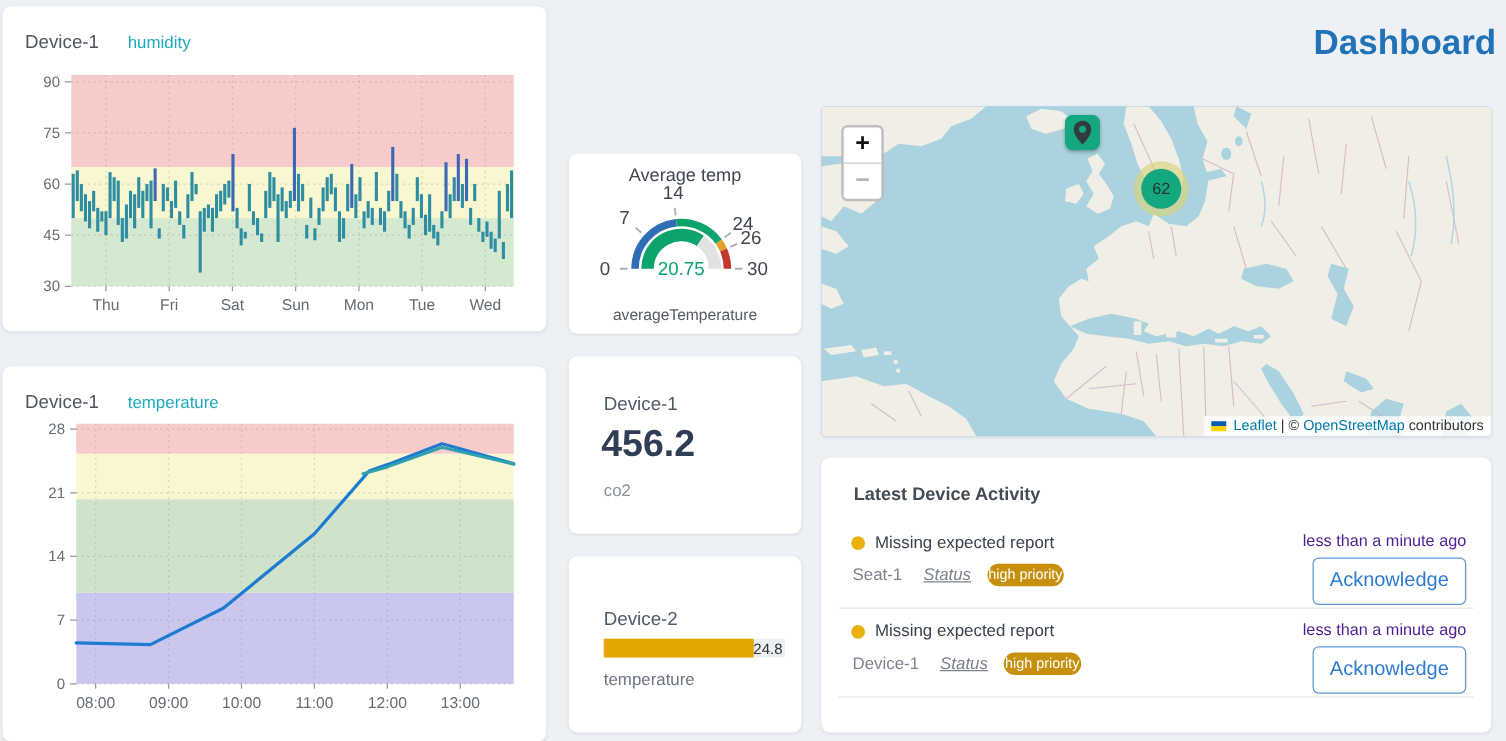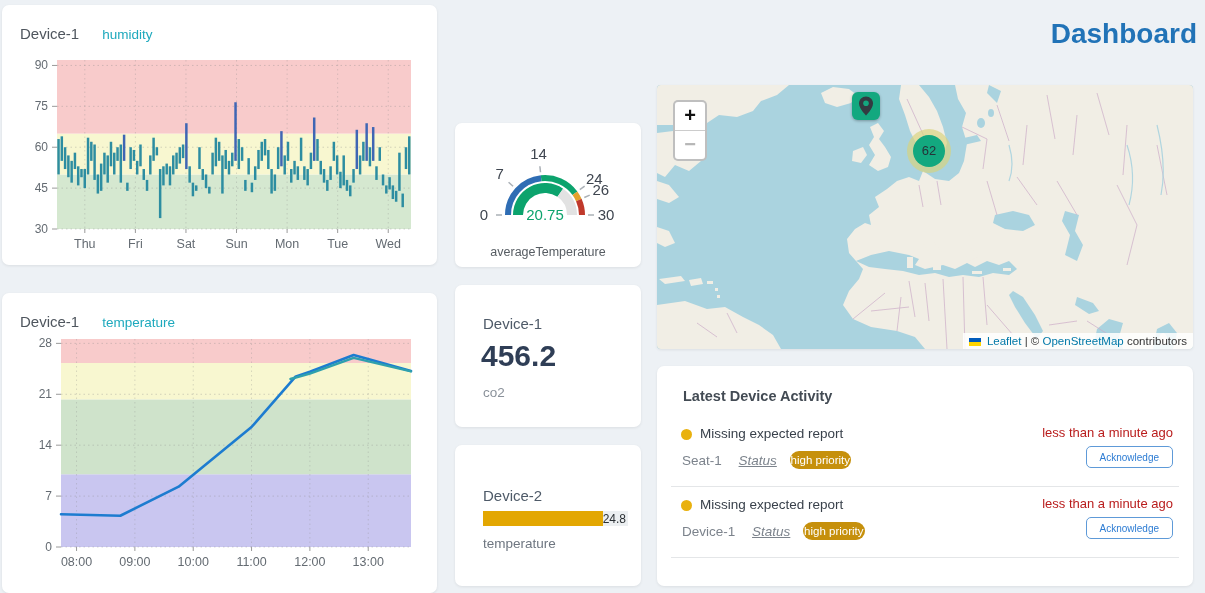--- a/index.html
+++ b/index.html
@@ -48,26 +48,26 @@
   .attribution a{color:#0078a8;text-decoration:none;}
   .ua-flag{display:inline-block;width:12px;height:8px;vertical-align:-1px;
            background:linear-gradient(#005bbb 50%,#ffd500 50%);margin-right:3px;}
   
   #activity-card{left:657px;top:366px;width:536px;height:220px;}
   .activity-title{position:absolute;left:26px;top:22px;font-size:14.5px;font-weight:bold;color:#434b54;}
   .activity-row{position:absolute;left:0;width:536px;height:70px;}
   .row1{top:52px;} .row2{top:123px;}
   .alarm-dot{position:absolute;left:24px;top:11px;width:11px;height:11px;border-radius:50%;background:#e9b10e;}
   .alarm-text{position:absolute;left:43px;top:8px;font-size:13.5px;color:#39414b;}
-  .alarm-time{position:absolute;right:20px;top:7px;font-size:13px;color:#b91c1c;}
+  .alarm-time{position:absolute;right:20px;top:7px;font-size:13px;color:#4c1d95;}
   .alarm-line2{position:absolute;left:25px;top:33px;font-size:13.5px;color:#7c838c;}
   .alarm-status{font-style:italic;margin-left:13px;text-decoration:underline;}
   .sev-pill{display:inline-block;margin-left:9px;background:#c6900c;color:#fff;font-size:11.5px;font-style:normal;
             padding:3px 1px;border-radius:10px;vertical-align:1px;}
-  .ack-btn{position:absolute;right:20px;top:28px;height:22px;padding:0 13px;font-size:10px;color:#2d7cd3;
+  .ack-btn{position:absolute;right:20px;top:28px;height:38px;padding:0 13px;font-size:16px;color:#2d7cd3;
            background:#fff;border:1.5px solid #5e9ad8;border-radius:5px;cursor:pointer;
            font-family:"Liberation Sans",sans-serif;}
   .row-divider{position:absolute;left:14px;right:14px;top:68px;border-bottom:1px solid #e4e6e8;}
   svg text{font-family:"Liberation Sans",sans-serif;}
 </style>
 </head>
 <body>
 
 <div id="app">
 
@@ -268,20 +268,21 @@
           <line x1="366.22222222222223" x2="366.22222222222223" y1="6" y2="214" stroke="#8a8a8a" opacity="0.3" stroke-dasharray="1.5 3"></line>
           <line x1="366.22222222222223" x2="366.22222222222223" y1="214" y2="218" stroke="#9a9a9a"></line>
           <text x="366.22222222222223" y="233" text-anchor="middle" fill="#646b72" font-size="12.5">13:00</text>
           <polyline points="59,181.27272727272728 118.30555555555556,182.72727272727272 176.6388888888889,153.63636363636363 249.55555555555554,94.00000000000001 293.30555555555554,43.81818181818184 307.8888888888889,38.72727272727272 351.6388888888889,22 409,38.00000000000003" fill="none" stroke="#1d7cd0" stroke-width="2.6" stroke-linejoin="round" stroke-linecap="round"></polyline>
           <polyline points="288.44444444444446,46 307.8888888888889,40.54545454545453 351.6388888888889,24.909090909090907 409,38.3636363636364" fill="none" stroke="#2fa0ad" stroke-width="2.4" stroke-linejoin="round" stroke-linecap="round"></polyline>
         </svg></div>
   </div>
 
 
   <div class="card" id="card-gauge">
+    <div class="gauge-title">Average temp</div>
     <div id="gauge-mount"><svg width="186" height="96" viewBox="0 0 186 96">
           <path d="M53,66 A37,37 0 0 1 86.13244685909683,29.202689871373885" stroke="#2f6db4" stroke-width="6" fill="none"></path>
           <path d="M86.13244685909683,29.202689871373885 A37,37 0 0 1 119.93362879187305,44.251945665178496" stroke="#0ca36d" stroke-width="6" fill="none"></path>
           <path d="M119.93362879187305,44.251945665178496 A37,37 0 0 1 123.80118193277625,50.950744206195395" stroke="#e2a12c" stroke-width="6" fill="none"></path>
           <path d="M123.80118193277625,50.950744206195395 A37,37 0 0 1 127,66" stroke="#c0392b" stroke-width="6" fill="none"></path>
           <path d="M63,66 A27,27 0 0 1 105.29296839697048,43.74859290720558" stroke="#0ca36d" stroke-width="10" fill="none"></path>
           <path d="M105.29296839697048,43.74859290720558 A27,27 0 0 1 117,66" stroke="#e2e2e2" stroke-width="10" fill="none"></path>
           <line x1="47" y1="66" x2="41" y2="66" stroke="#aab0b6" stroke-width="1.5"></line>
           <text x="29" y="70.99999999999999" text-anchor="middle" fill="#3f4650" font-size="15">0</text>
           <line x1="58.04477250447206" y1="37.22738392656909" x2="53.58590355160769" y2="33.21260028841594" stroke="#aab0b6" stroke-width="1.5"></line>

